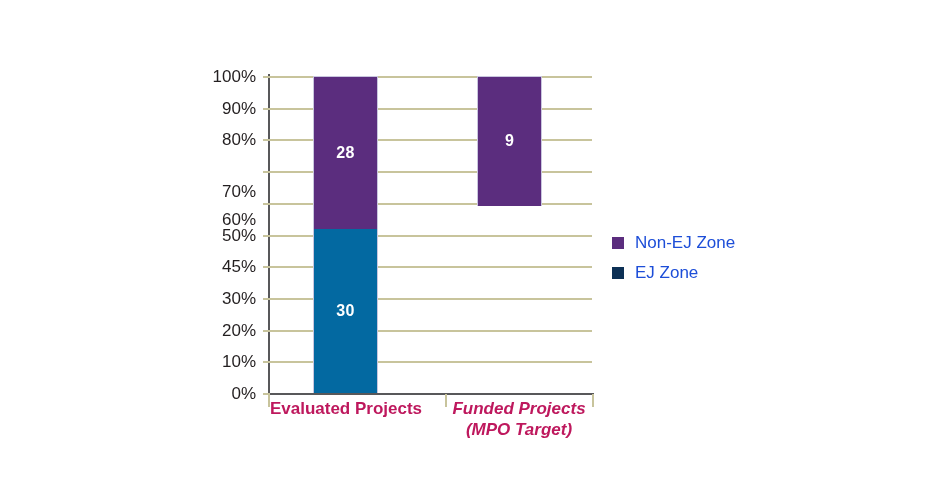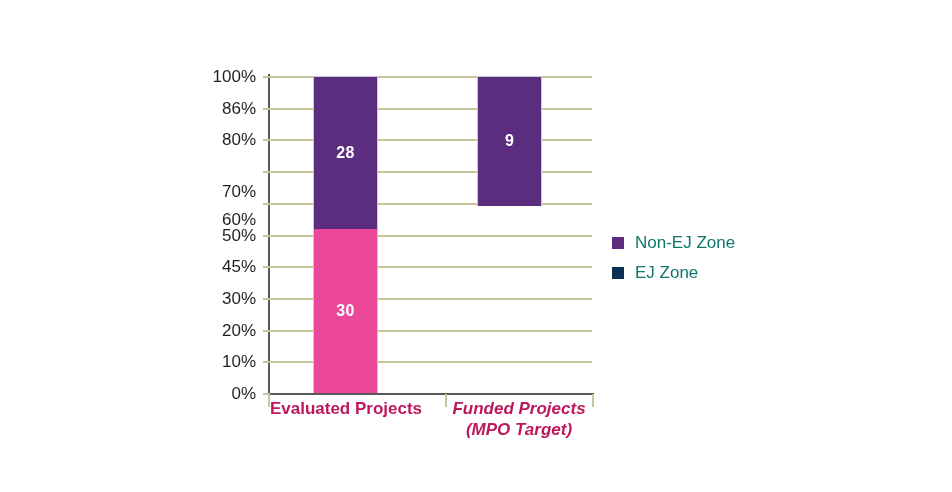--- a/index.html
+++ b/index.html
@@ -141,21 +141,21 @@
     height: 30px;
   }
   .legend-swatch {
     width: 12px;
     height: 12px;
     flex: 0 0 12px;
   }
   .legend-text {
     margin-left: 11px;
     font-size: 17px;
-    color: #0f766e;
+    color: #1d4ed8;
     white-space: nowrap;
   }
 </style>
 </head>
 <body>
 
 <div id="chart-root">
 
   <div class="plot-area">
     <div class="gridline" style="top:0px;"></div>
@@ -167,21 +167,21 @@
     <div class="gridline" style="top:190.2px;"></div>
     <div class="gridline" style="top:221.9px;"></div>
     <div class="gridline" style="top:253.6px;"></div>
     <div class="gridline" style="top:285.3px;"></div>
   </div>
 
   <div class="bar" style="left:313px; top:76px; height:272px;">
     <div class="seg seg-top" style="top:0px; height:153.2px; background:#5b2d7e;">
       <span class="seg-label">28</span>
     </div>
-    <div class="seg" style="top:153.2px; height:163.8px; background:#ec4899;">
+    <div class="seg" style="top:153.2px; height:163.8px; background:#0369a1;">
       <span class="seg-label">30</span>
     </div>
   </div>
 
   <div class="bar" style="left:477px; top:76px; height:317px;">
     <div class="seg seg-top" style="top:0px; height:129.7px; background:#5b2d7e;">
       <span class="seg-label">9</span>
     </div>
   </div>
 
@@ -197,21 +197,21 @@
   <div class="y-tick" style="top:266.2px;"></div>
   <div class="y-tick" style="top:297.9px;"></div>
   <div class="y-tick" style="top:329.6px;"></div>
   <div class="y-tick" style="top:361.3px;"></div>
   <div class="y-tick" style="top:393px;"></div>
 
   <div class="y-tick-label-wrap" style="top:76px;">
     <div class="y-tick-label" style="top:-8px;">100%</div>
   </div>
   <div class="y-tick-label-wrap" style="top:107.7px;">
-    <div class="y-tick-label" style="top:-8px;">86%</div>
+    <div class="y-tick-label" style="top:-8px;">90%</div>
   </div>
   <div class="y-tick-label-wrap" style="top:139.4px;">
     <div class="y-tick-label" style="top:-8px;">80%</div>
   </div>
   <div class="y-tick-label-wrap" style="top:171.1px;">
     <div class="y-tick-label" style="top:-8px;margin-top:20px;">70%</div>
   </div>
   <div class="y-tick-label-wrap" style="top:202.8px;">
     <div class="y-tick-label" style="top:-8px;margin-top:16px;">60%</div>
   </div>

